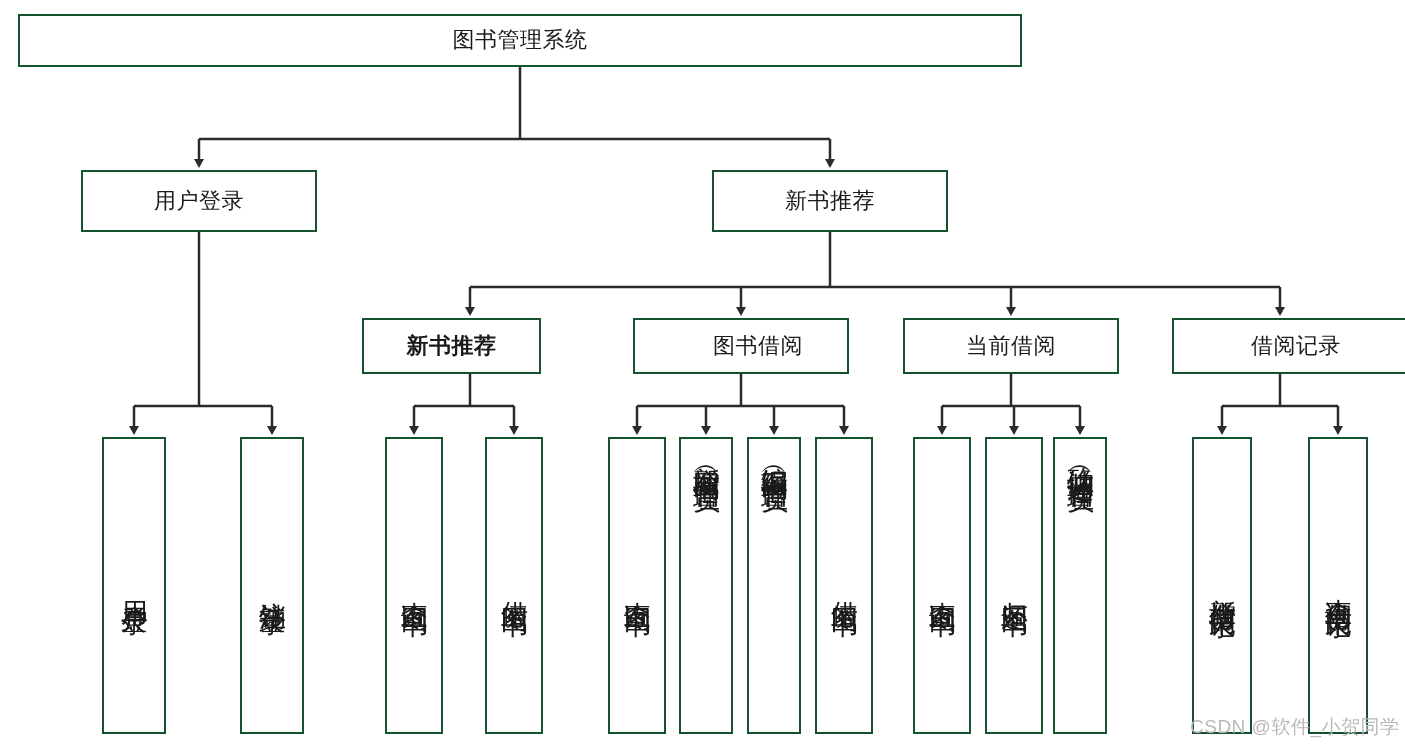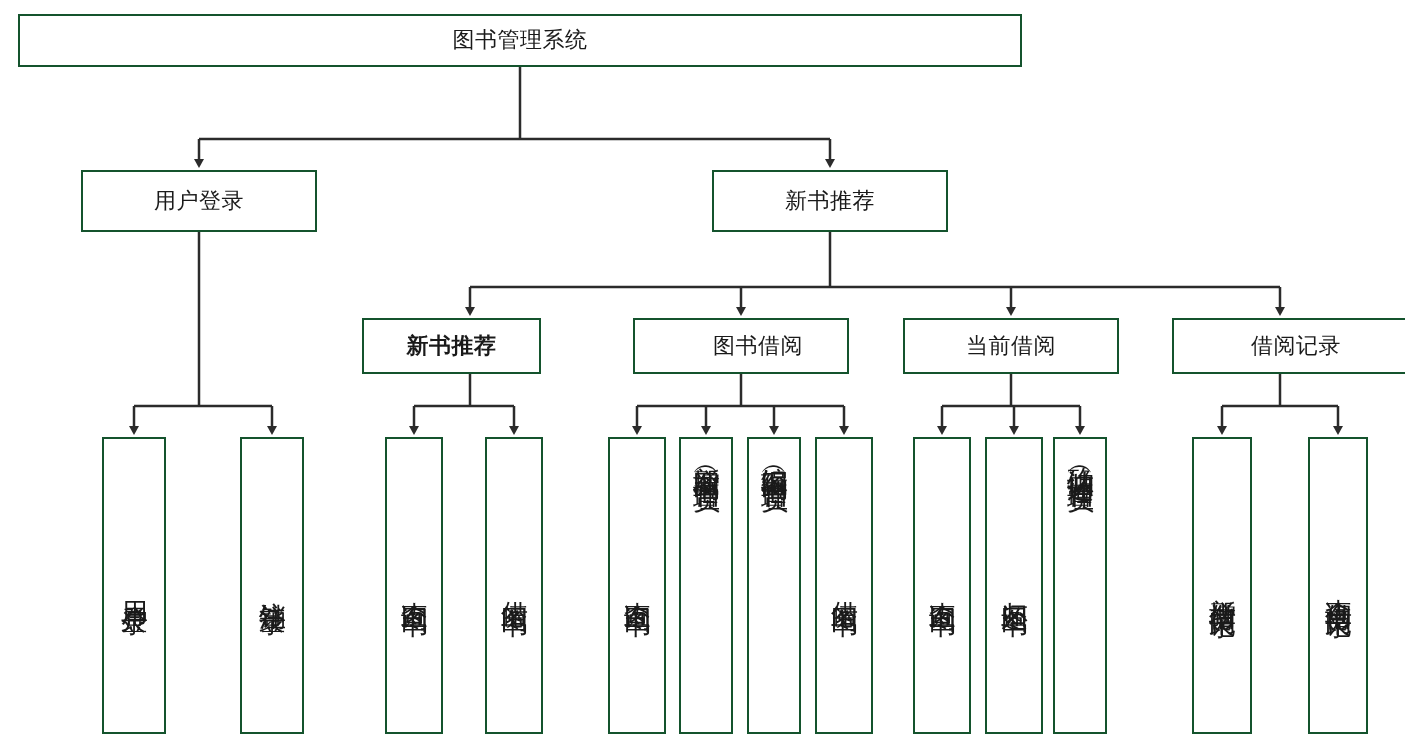--- a/index.html
+++ b/index.html
@@ -179,13 +179,14 @@
         <span class="node-label">确认归还（管理员）</span>
       </div>
       <div class="node-box node-v center-text" style="left: 1192px; top: 437px; width: 60px; height: 297px;">
         <span class="node-label">新增借阅记录</span>
       </div>
       <div class="node-box node-v center-text" style="left: 1308px; top: 437px; width: 60px; height: 297px;">
         <span class="node-label">查询借阅记录</span>
       </div>
     </div>
 
+  <div class="watermark" style="left:1190px; top:714px;">CSDN @软件_小贺同学</div>
 </div>
 
 </body></html>

